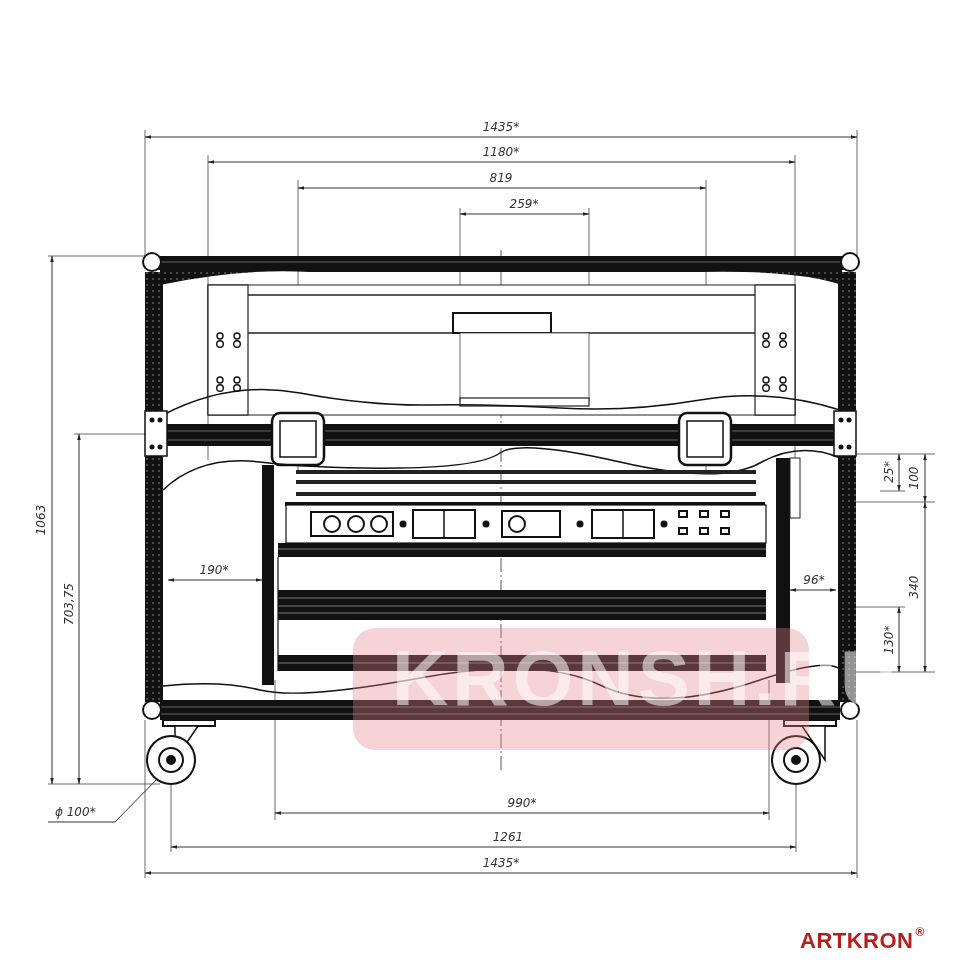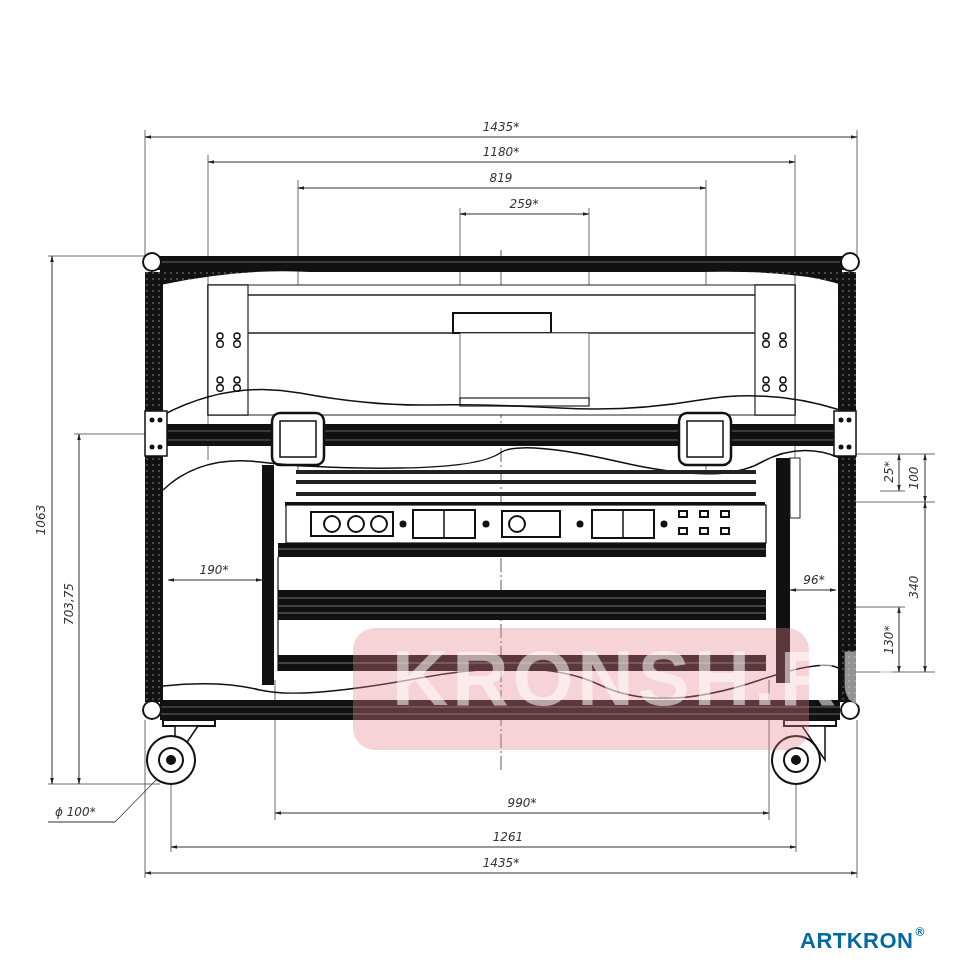--- a/index.html
+++ b/index.html
@@ -1,19 +1,19 @@
 <!DOCTYPE html>
 <html><head>
 <meta charset="utf-8">
 <style>
   html,body{margin:0;padding:0;background:#ffffff;}
   body{width:970px;height:970px;position:relative;overflow:hidden;font-family:"Liberation Sans",sans-serif;}
   #drawing{position:absolute;left:0;top:0;width:970px;height:970px;}
   .dim-text{font-family:"DejaVu Sans",sans-serif;font-size:12px;font-style:italic;fill:#333;font-weight:300;}
-  .logo{position:absolute;left:800px;top:928px;font-family:"Liberation Sans",sans-serif;font-weight:bold;font-size:22px;color:#0369a1;letter-spacing:0.5px;}
+  .logo{position:absolute;left:800px;top:928px;font-family:"Liberation Sans",sans-serif;font-weight:bold;font-size:22px;color:#b91c1c;letter-spacing:0.5px;}
   .logo sup{font-size:12px;font-weight:bold;position:relative;top:-4px;margin-left:2px;}
   .watermark{position:absolute;left:353px;top:628px;width:456px;height:122px;background:rgba(230,130,140,0.35);border-radius:22px;}
   .watermark-text{position:absolute;left:392px;top:620px;width:380px;height:100px;font-family:"Liberation Sans",sans-serif;font-weight:bold;font-size:78px;line-height:100px;color:rgba(255,255,255,0.55);letter-spacing:4px;text-align:center;margin-top:8px;}
 </style>
 </head>
 <body>
 
 <svg id="drawing" viewBox="0 0 970 970" xmlns="http://www.w3.org/2000/svg">
   <defs>
     <marker id="arr" viewBox="0 0 10 10" refX="10" refY="5" markerWidth="8" markerHeight="6" orient="auto-start-reverse">

